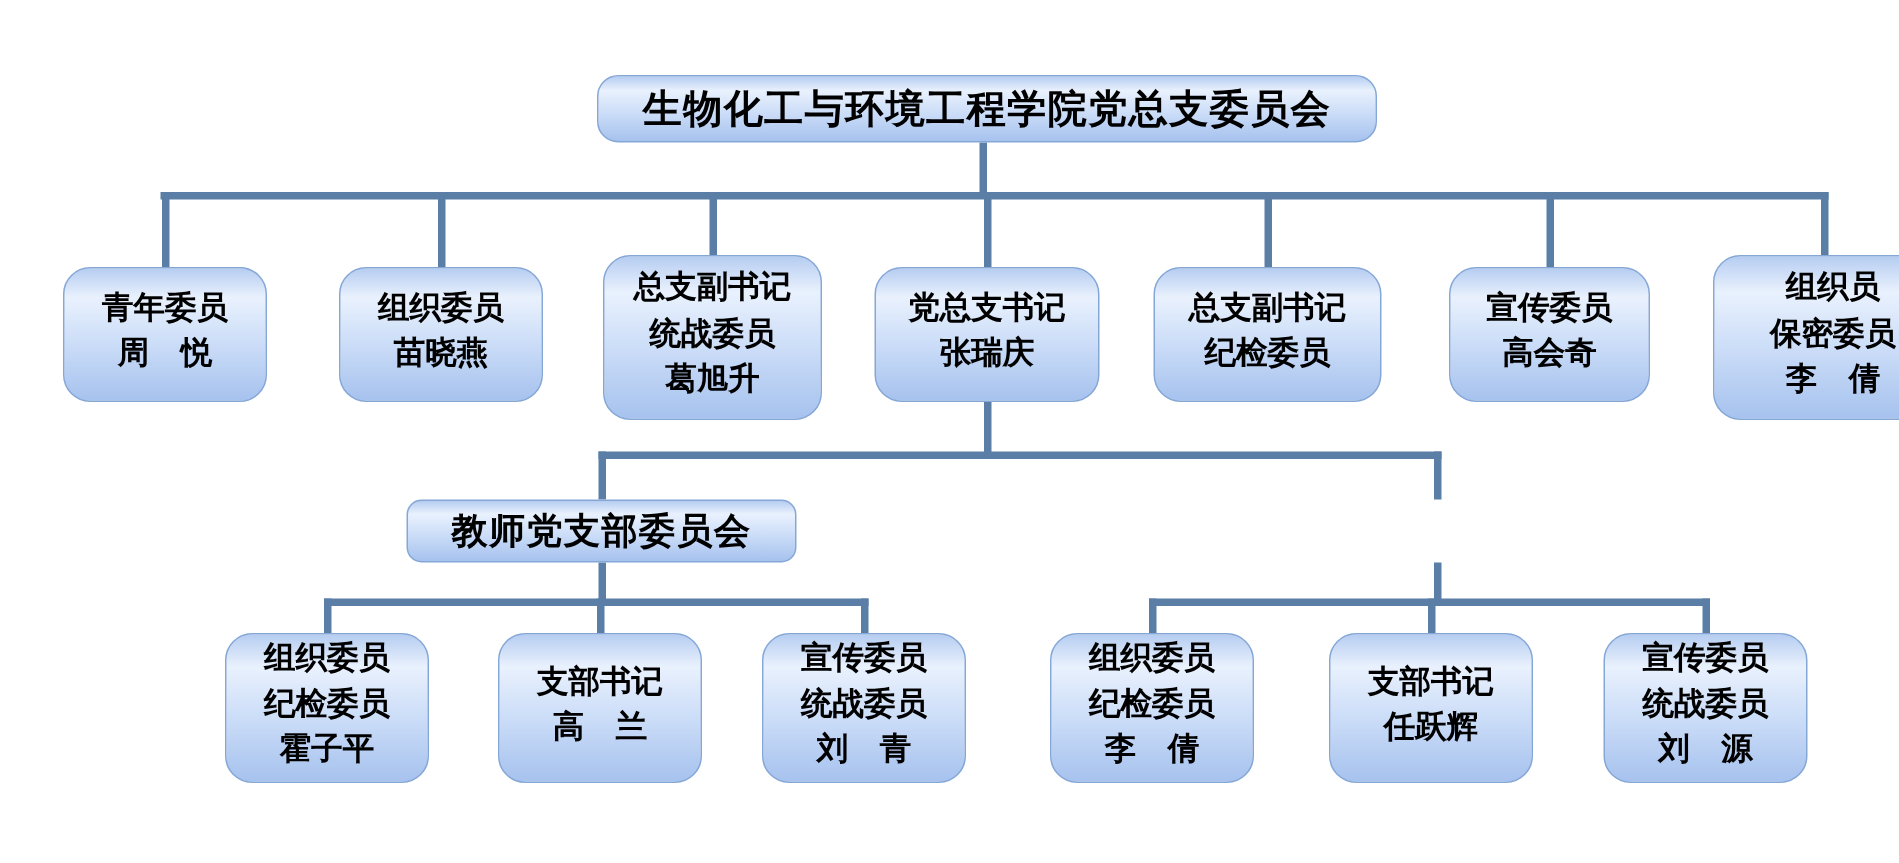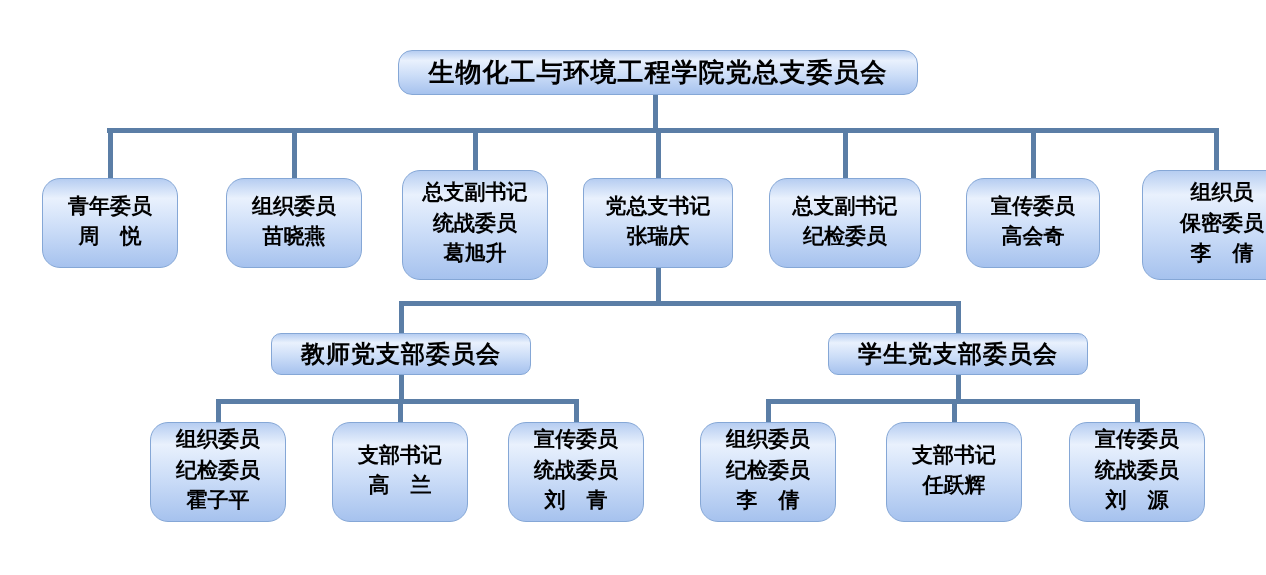--- a/index.html
+++ b/index.html
@@ -65,32 +65,31 @@
 
   <div class="node node-top" style="left:370px;top:50px;width:520px;height:45px;">生物化工与环境工程学院党总支委员会</div>
 
   <div class="node node-small" style="left:14px;top:178px;width:136px;height:90px;text-align:center;">青年委员
 周　悦</div>
   <div class="node node-small" style="left:198px;top:178px;width:136px;height:90px;">组织委员
 苗晓燕</div>
   <div class="node node-small" style="left:374px;top:170px;width:146px;height:110px;">总支副书记
 统战委员
 葛旭升</div>
-  <div class="node node-small" style="left:555px;top:178px;width:150px;height:90px;border-radius:11px;">党总支书记
+  <div class="node node-small" style="left:555px;top:178px;width:150px;height:90px;">党总支书记
 张瑞庆</div>
   <div class="node node-small" style="left:741px;top:178px;width:152px;height:90px;">总支副书记
 纪检委员</div>
   <div class="node node-small" style="left:938px;top:178px;width:134px;height:90px;">宣传委员
 高会奇</div>
   <div class="node node-small" style="left:1114px;top:170px;width:148px;height:110px;padding-left:12px;">组织员
 保密委员
 李　倩</div>
 
   <div class="node node-mid" style="left:243px;top:333px;width:260px;height:42px;">教师党支部委员会</div>
-  <div class="node node-mid" style="left:800px;top:333px;width:260px;height:42px;">学生党支部委员会</div>
 
   <div class="node node-small" style="left:122px;top:422px;width:136px;height:100px;">组织委员
 纪检委员
 霍子平</div>
   <div class="node node-small" style="left:304px;top:422px;width:136px;height:100px;">支部书记
 高　兰</div>
   <div class="node node-small" style="left:480px;top:422px;width:136px;height:100px;">宣传委员
 统战委员
 刘　青</div>
 

